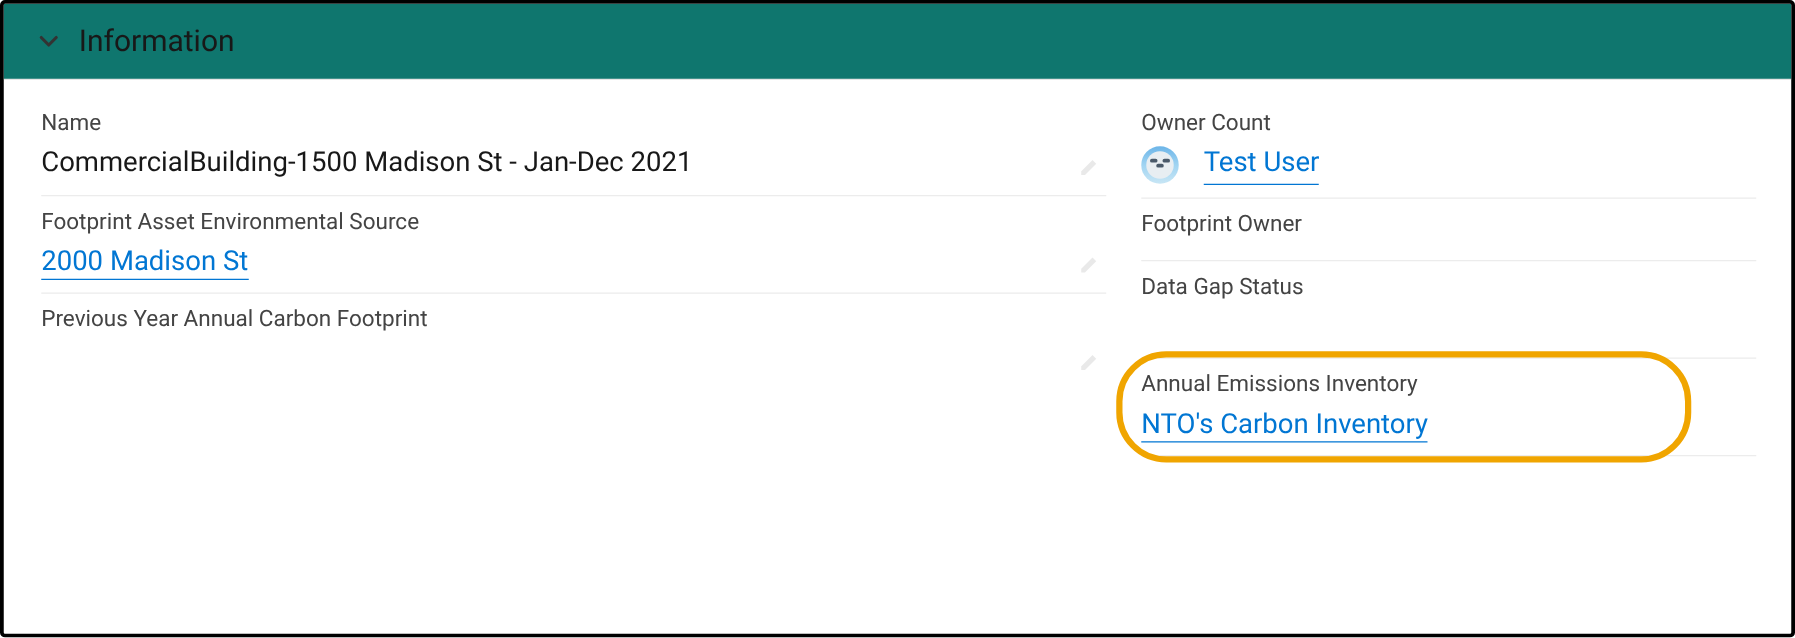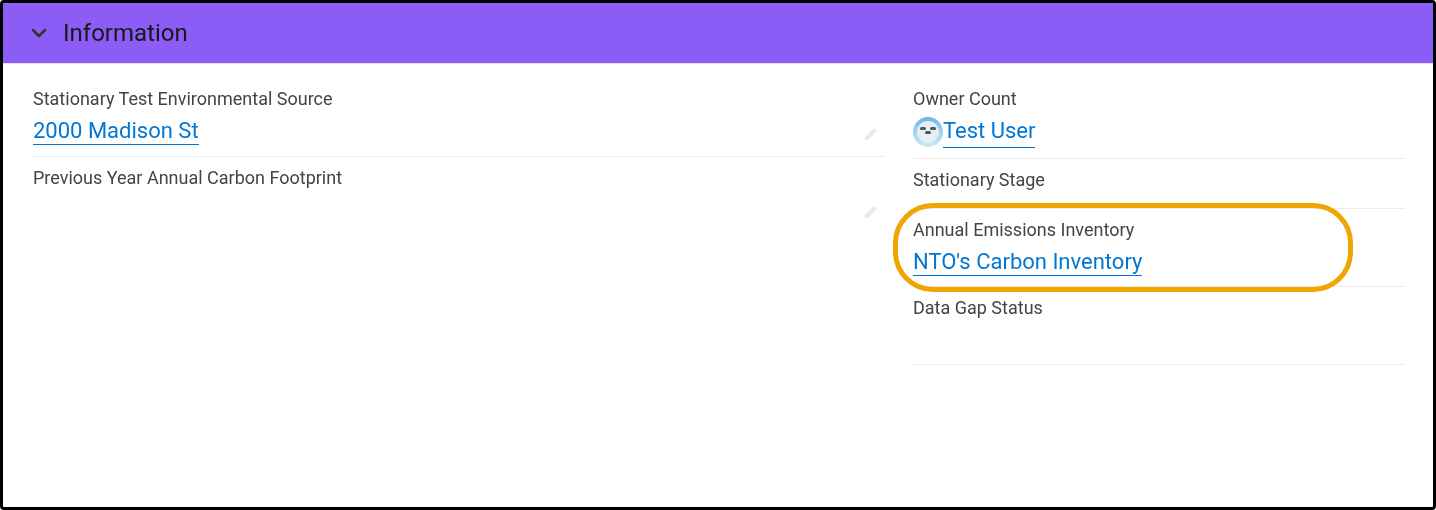--- a/index.html
+++ b/index.html
@@ -15,21 +15,21 @@
     }
     .container {
       border: 3px solid #000;
       border-radius: 4px;
       width: 1436px;
       height: 510px;
       overflow: hidden;
       background: #fff;
     }
     .section-header {
-      background: #8b5cf6;
+      background: #0f766e;
       padding: 16px 26px;
       border-bottom: 1px solid #e5e5e5;
       display: flex;
       align-items: center;
       gap: 14px;
     }
     .section-header .chevron {
       display: inline-flex;
       align-items: center;
       justify-content: center;
@@ -100,21 +100,21 @@
       color: #fff;
       border-radius: 50%;
       font-size: 12px;
       font-weight: bold;
       font-style: italic;
       font-family: Georgia, serif;
     }
     .owner-row {
       display: flex;
       align-items: center;
-      gap: 0;
+      gap: 20px;
     }
     .avatar {
       width: 30px;
       height: 30px;
       border-radius: 50%;
       background: linear-gradient(180deg, #6cb5e8 0%, #a0d4f2 50%, #c8e6f5 100%);
       display: flex;
       align-items: center;
       justify-content: center;
       position: relative;
@@ -165,23 +165,32 @@
           <path d="M4 7 L10 13 L16 7" stroke="#333" stroke-width="2.5" fill="none" stroke-linecap="round" stroke-linejoin="round"></path>
         </svg>
     </span>
     <h2>Information</h2>
   </div>
 
   <div class="content">
 
     <div class="col-left">
 
-
-      <div class="field">
-        <div class="field-label">Stationary Test Environmental Source</div>
+      <div class="field">
+        <div class="field-label">Name</div>
+        <div class="field-value">CommercialBuilding-1500 Madison St - Jan-Dec 2021</div>
+        <span class="edit-icon">
+          <svg width="16" height="16" viewBox="0 0 16 16">
+              <path d="M2 11 L11 2 L14 5 L5 14 L2 14 Z" fill="#888"></path>
+            </svg>
+        </span>
+      </div>
+
+      <div class="field">
+        <div class="field-label">Footprint Asset Environmental Source</div>
         <div class="field-value">
           <a href="#" class="link">2000 Madison St</a>
         </div>
         <span class="edit-icon">
           <svg width="16" height="16" viewBox="0 0 16 16">
               <path d="M2 11 L11 2 L14 5 L5 14 L2 14 Z" fill="#888"></path>
             </svg>
         </span>
       </div>
 
@@ -203,35 +212,35 @@
 
       <div class="field">
         <div class="field-label">Owner Count</div>
         <div class="field-value owner-row">
           <span class="avatar"></span>
           <a href="#" class="link">Test User</a>
         </div>
       </div>
 
       <div class="field">
-        <div class="field-label">Stationary Stage</div>
+        <div class="field-label">Footprint Owner</div>
+      </div>
+
+      <div class="field">
+        <div class="field-label">Data Gap Status</div>
+        <div class="field-value field-value-empty"></div>
       </div>
 
       <div class="field right-field-emissions">
         <div class="highlight-ring"></div>
         <div class="field-label">Annual Emissions Inventory</div>
         <div class="field-value">
           <a href="#" class="link">NTO's Carbon Inventory</a>
         </div>
       </div>
 
       <div class="field">
-        <div class="field-label">Data Gap Status</div>
-        <div class="field-value field-value-empty"></div>
-      </div>
-
-      <div class="field">
         <div class="field-value field-value-empty"></div>
       </div>
 
     </div>
   </div>
 </div>
 
 </body></html>

